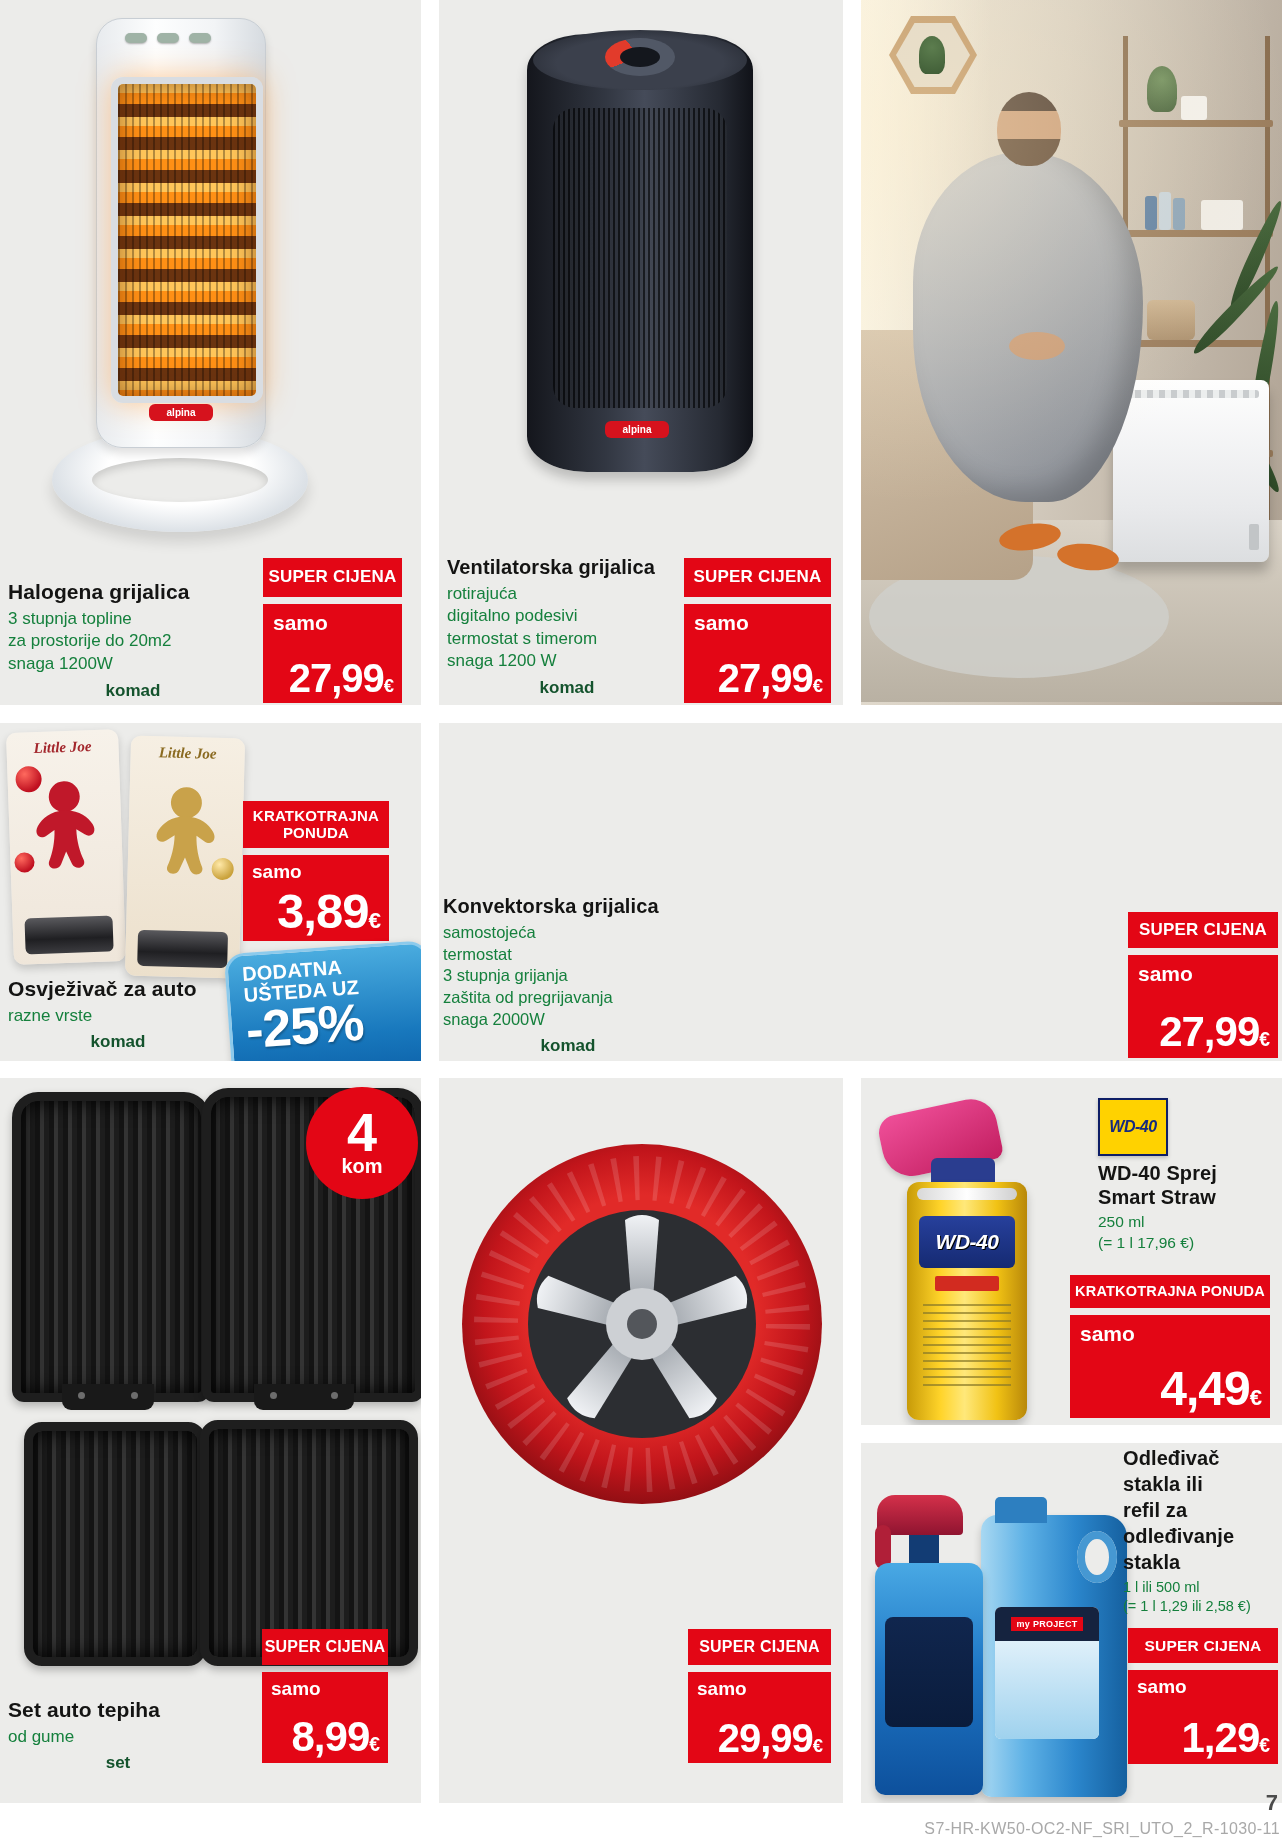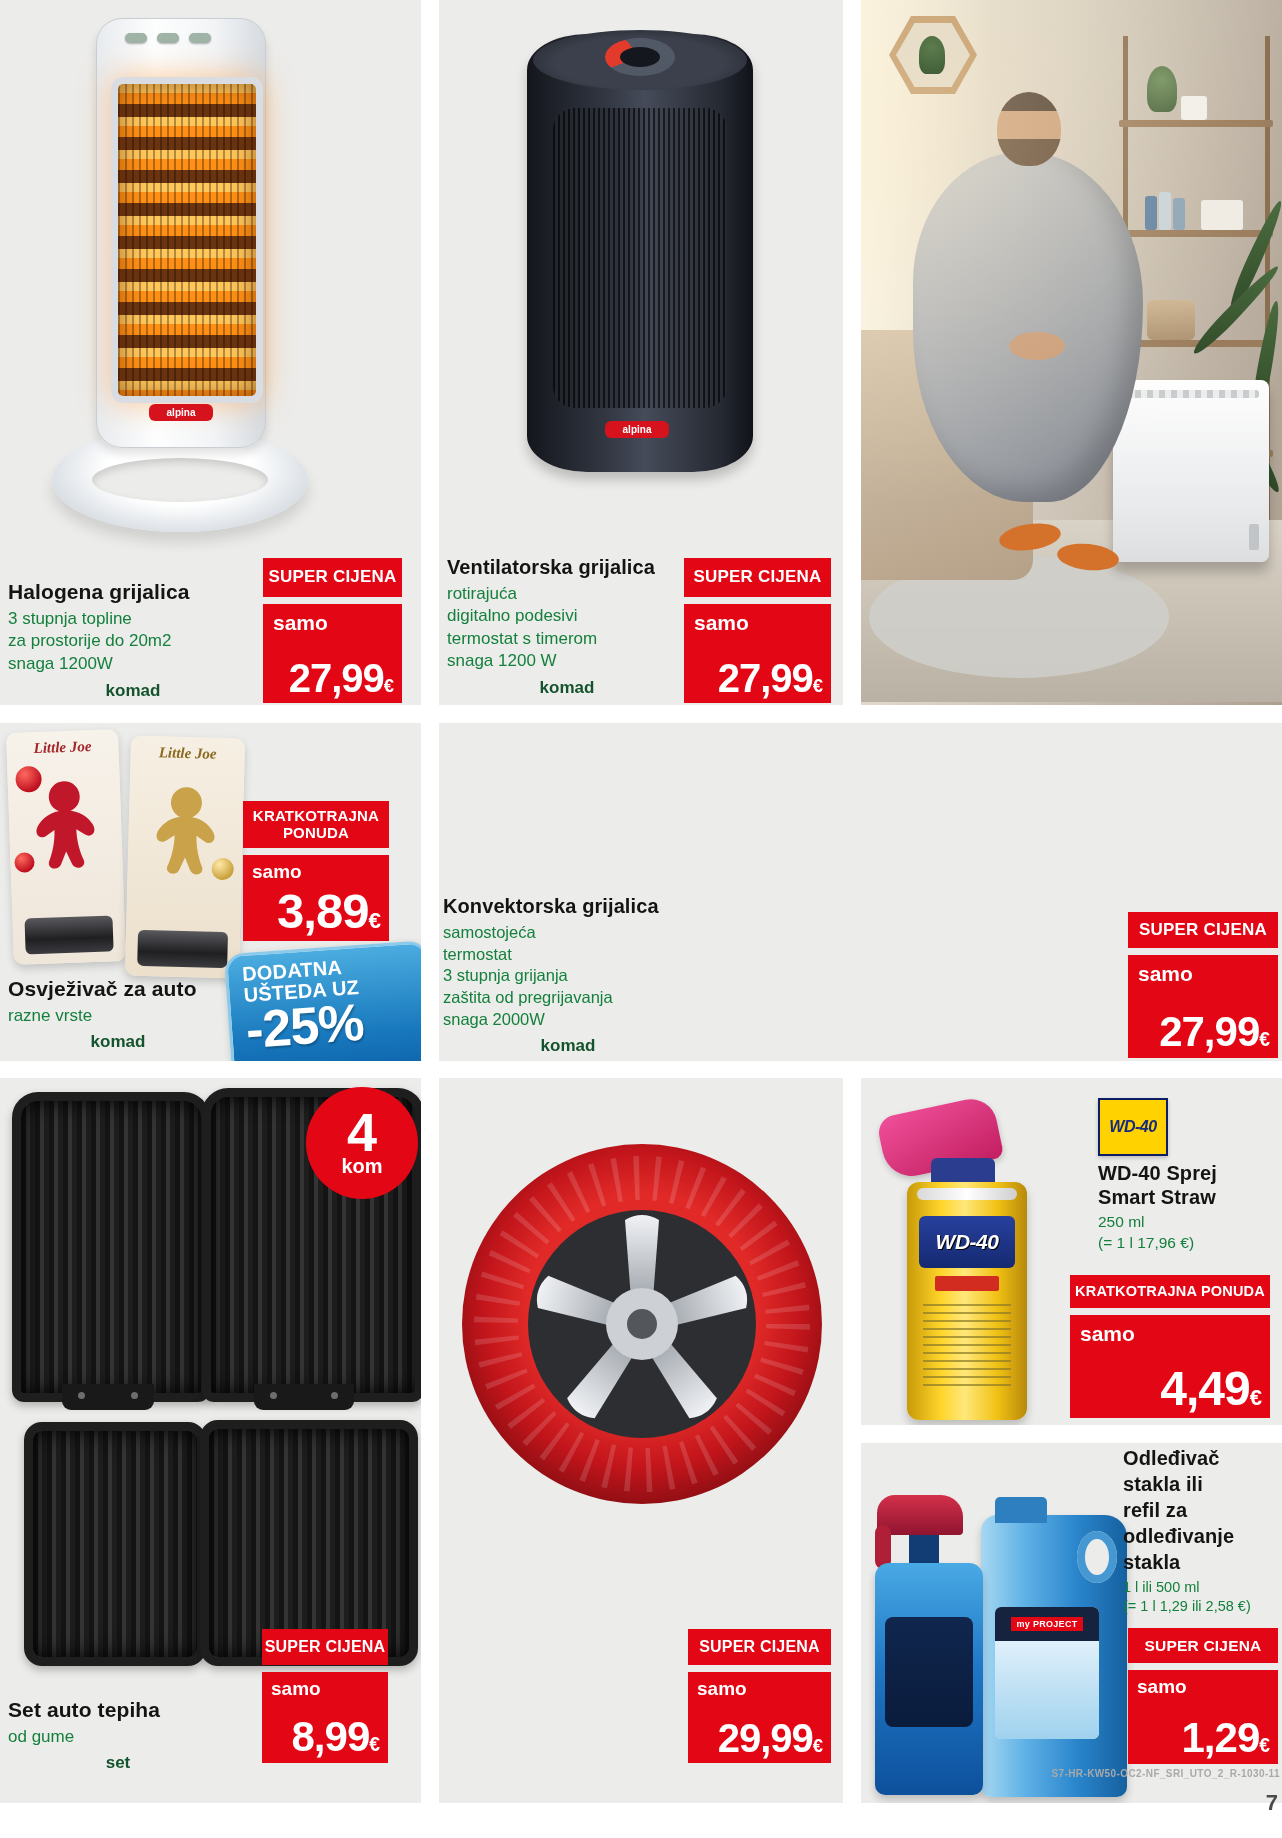--- a/index.html
+++ b/index.html
@@ -121,21 +121,21 @@
   .ph-head{position:absolute;left:136px;top:92px;width:64px;height:74px;border-radius:50% 50% 46% 46%;background:linear-gradient(180deg,#47352a 0 26%,#c99b77 26% 64%,#5c4431 64% 100%);}
   .ph-hands{position:absolute;left:148px;top:332px;width:56px;height:28px;border-radius:50%;background:#c99b77;}
   .ph-sock{position:absolute;width:62px;height:26px;border-radius:50%;background:#d4722b;}
   .ph-heater{position:absolute;left:252px;top:380px;width:156px;height:182px;background:linear-gradient(180deg,#fefefe,#e9eaec 70%,#dcdee0);border-radius:8px;box-shadow:0 10px 12px rgba(0,0,0,.22);}
   .ph-heater::before{content:"";position:absolute;left:10px;top:10px;right:10px;height:8px;background:repeating-linear-gradient(90deg,#c9ccce 0 6px,#eceeee 6px 12px);border-radius:3px;}
   .ph-heater::after{content:"";position:absolute;right:10px;bottom:12px;width:10px;height:26px;background:#c2c5c7;border-radius:2px;}
   .ph-warm{position:absolute;inset:0;background:radial-gradient(circle at 12% 18%,rgba(255,238,200,.4),rgba(255,238,200,0) 55%);}
 
   
   .pageno{position:absolute;right:4px;top:1790px;font-size:22px;font-weight:bold;color:#4b4b4b;}
-  .pagecode{position:absolute;right:2px;top:1768px;font-size:10px;color:#a9a9a9;letter-spacing:.4px;font-weight:bold;}
+  .pagecode{position:absolute;right:2px;top:1820px;font-size:16px;color:#a9a9a9;letter-spacing:.4px;}
 </style>
 </head>
 <body>
 
 <div id="canvas">
 
   <div class="cell" style="left:0;top:0;width:421px;height:705px">
     <div class="abs" style="left:0;top:0;width:421px;height:560px">
       <div class="hal-base"></div>
       <div class="hal-body">

